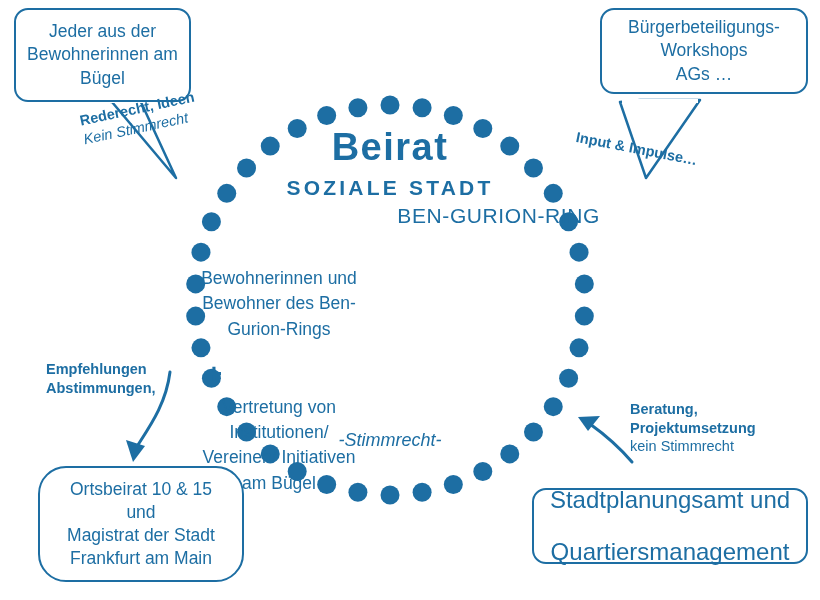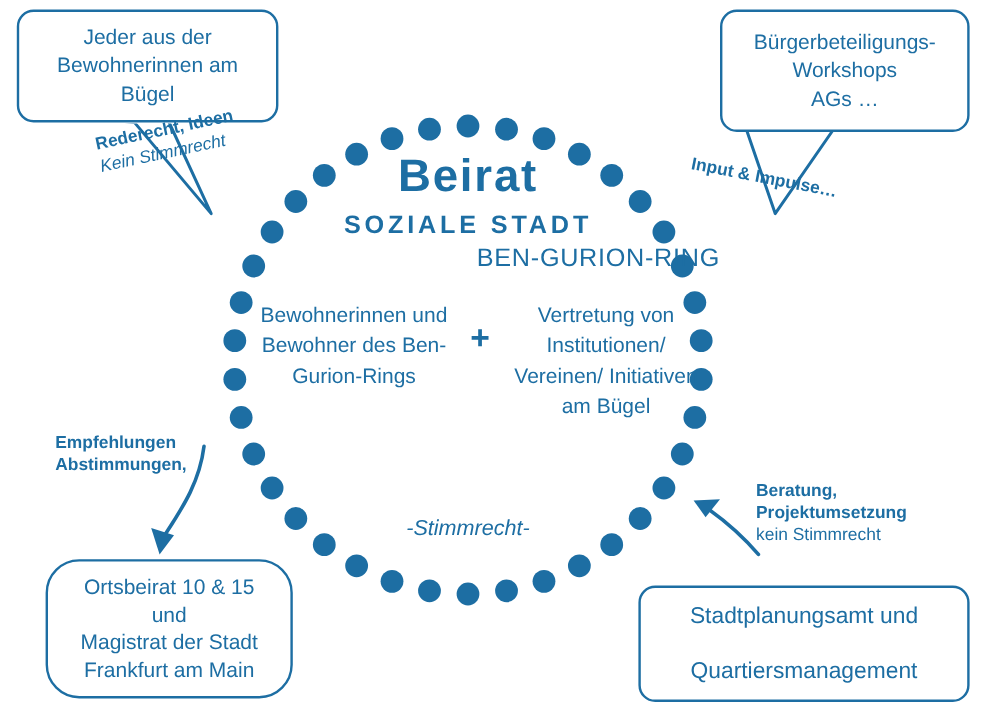--- a/index.html
+++ b/index.html
@@ -40,35 +40,35 @@
     display: flex;
     flex-direction: column;
     align-items: center;
     justify-content: center;
     line-height: 1.32;
     z-index: 5;
   }
   .box .line { display: block; white-space: nowrap; }
 
   #box-neighbourhood {
-    left: 14px; top: 8px; width: 218px; height: 94px;
+    left: 14px; top: 8px; width: 177px; height: 94px;
     font-size: 17.5px;
   }
   #box-participation {
-    left: 600px; top: 8px; width: 208px; height: 102px;
+    left: 600px; top: 8px; width: 208px; height: 86px;
     font-size: 17.5px;
   }
   #box-ortsbeirat {
     left: 38px; top: 466px; width: 206px; height: 116px;
     font-size: 17.5px;
     border-radius: 28px;
   }
   #box-stadtplanungsamt {
-    left: 532px; top: 488px; width: 276px; height: 97px;
-    font-size: 19px;
+    left: 532px; top: 488px; width: 276px; height: 76px;
+    font-size: 24px;
     gap: 20px;
   }
 
   
   .center {
     position: absolute;
     left: 180px;
     top: 100px;
     width: 420px;
     height: 400px;
@@ -93,26 +93,27 @@
   }
   #ring-sub2 {
     position: absolute;
     left: 0; top: 104px; width: 420px;
     text-align: right;
     font-size: 21px;
     letter-spacing: 0.6px;
   }
   .columns {
     position: absolute;
-    left: 14px; top: 150px; width: 396px;
+    left: 14px; top: 166px; width: 396px;
     display: flex;
     align-items: flex-start;
-    justify-content: flex-end;
+    justify-content: space-between;
     font-size: 17.5px;
     line-height: 1.45;
+    flex-direction: column;
   }
   .col {
     width: 170px;
     text-align: center;
   }
   .plus {
     width: 40px;
     text-align: center;
     font-size: 28px;
     font-weight: bold;

